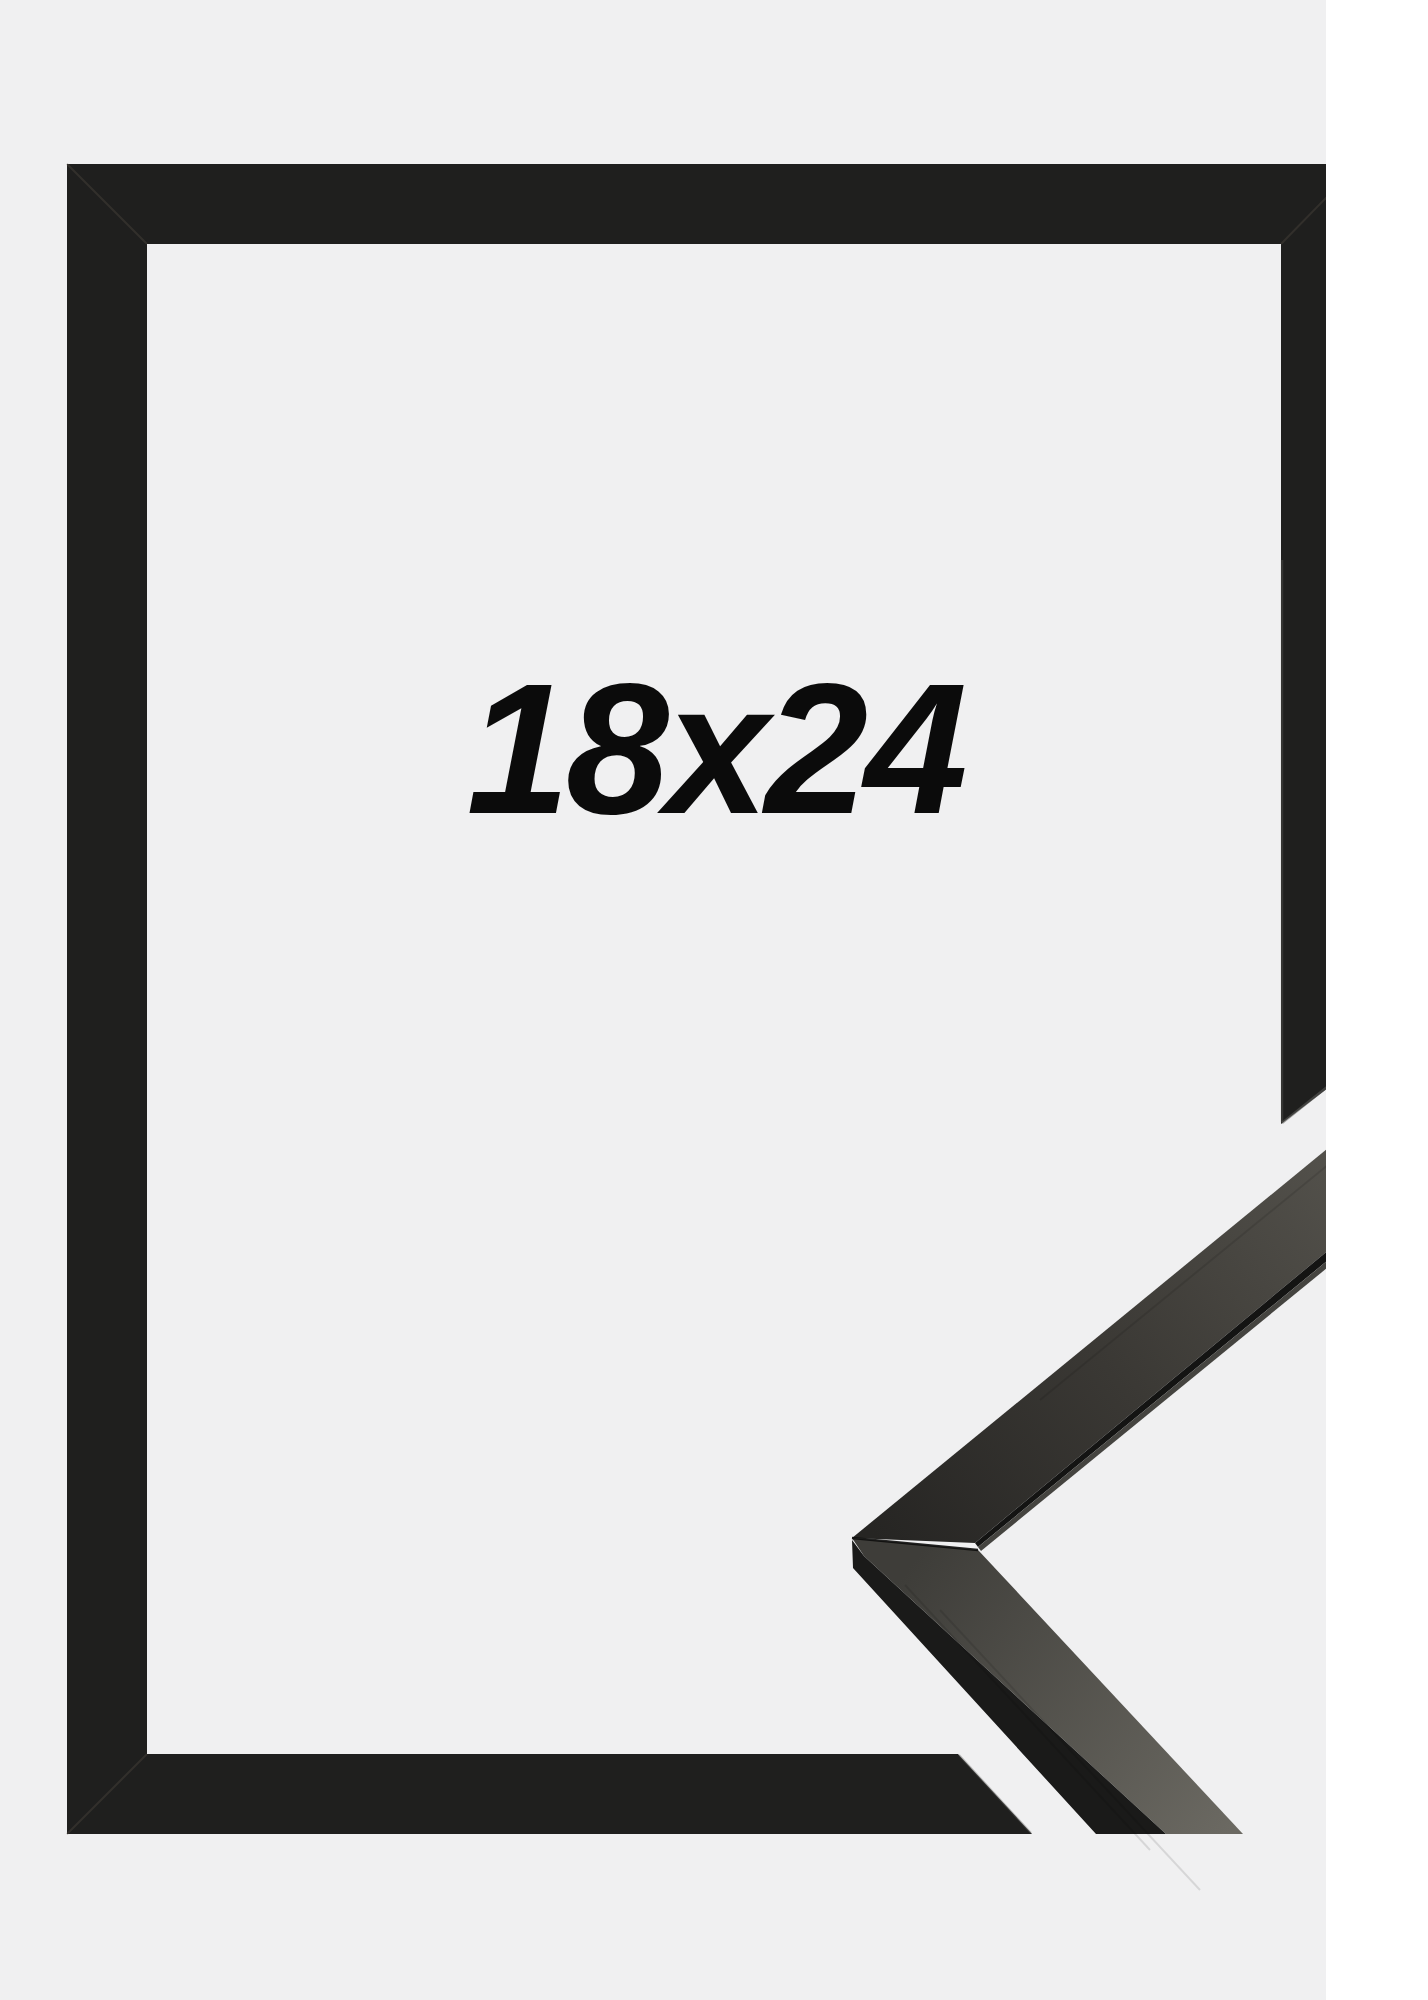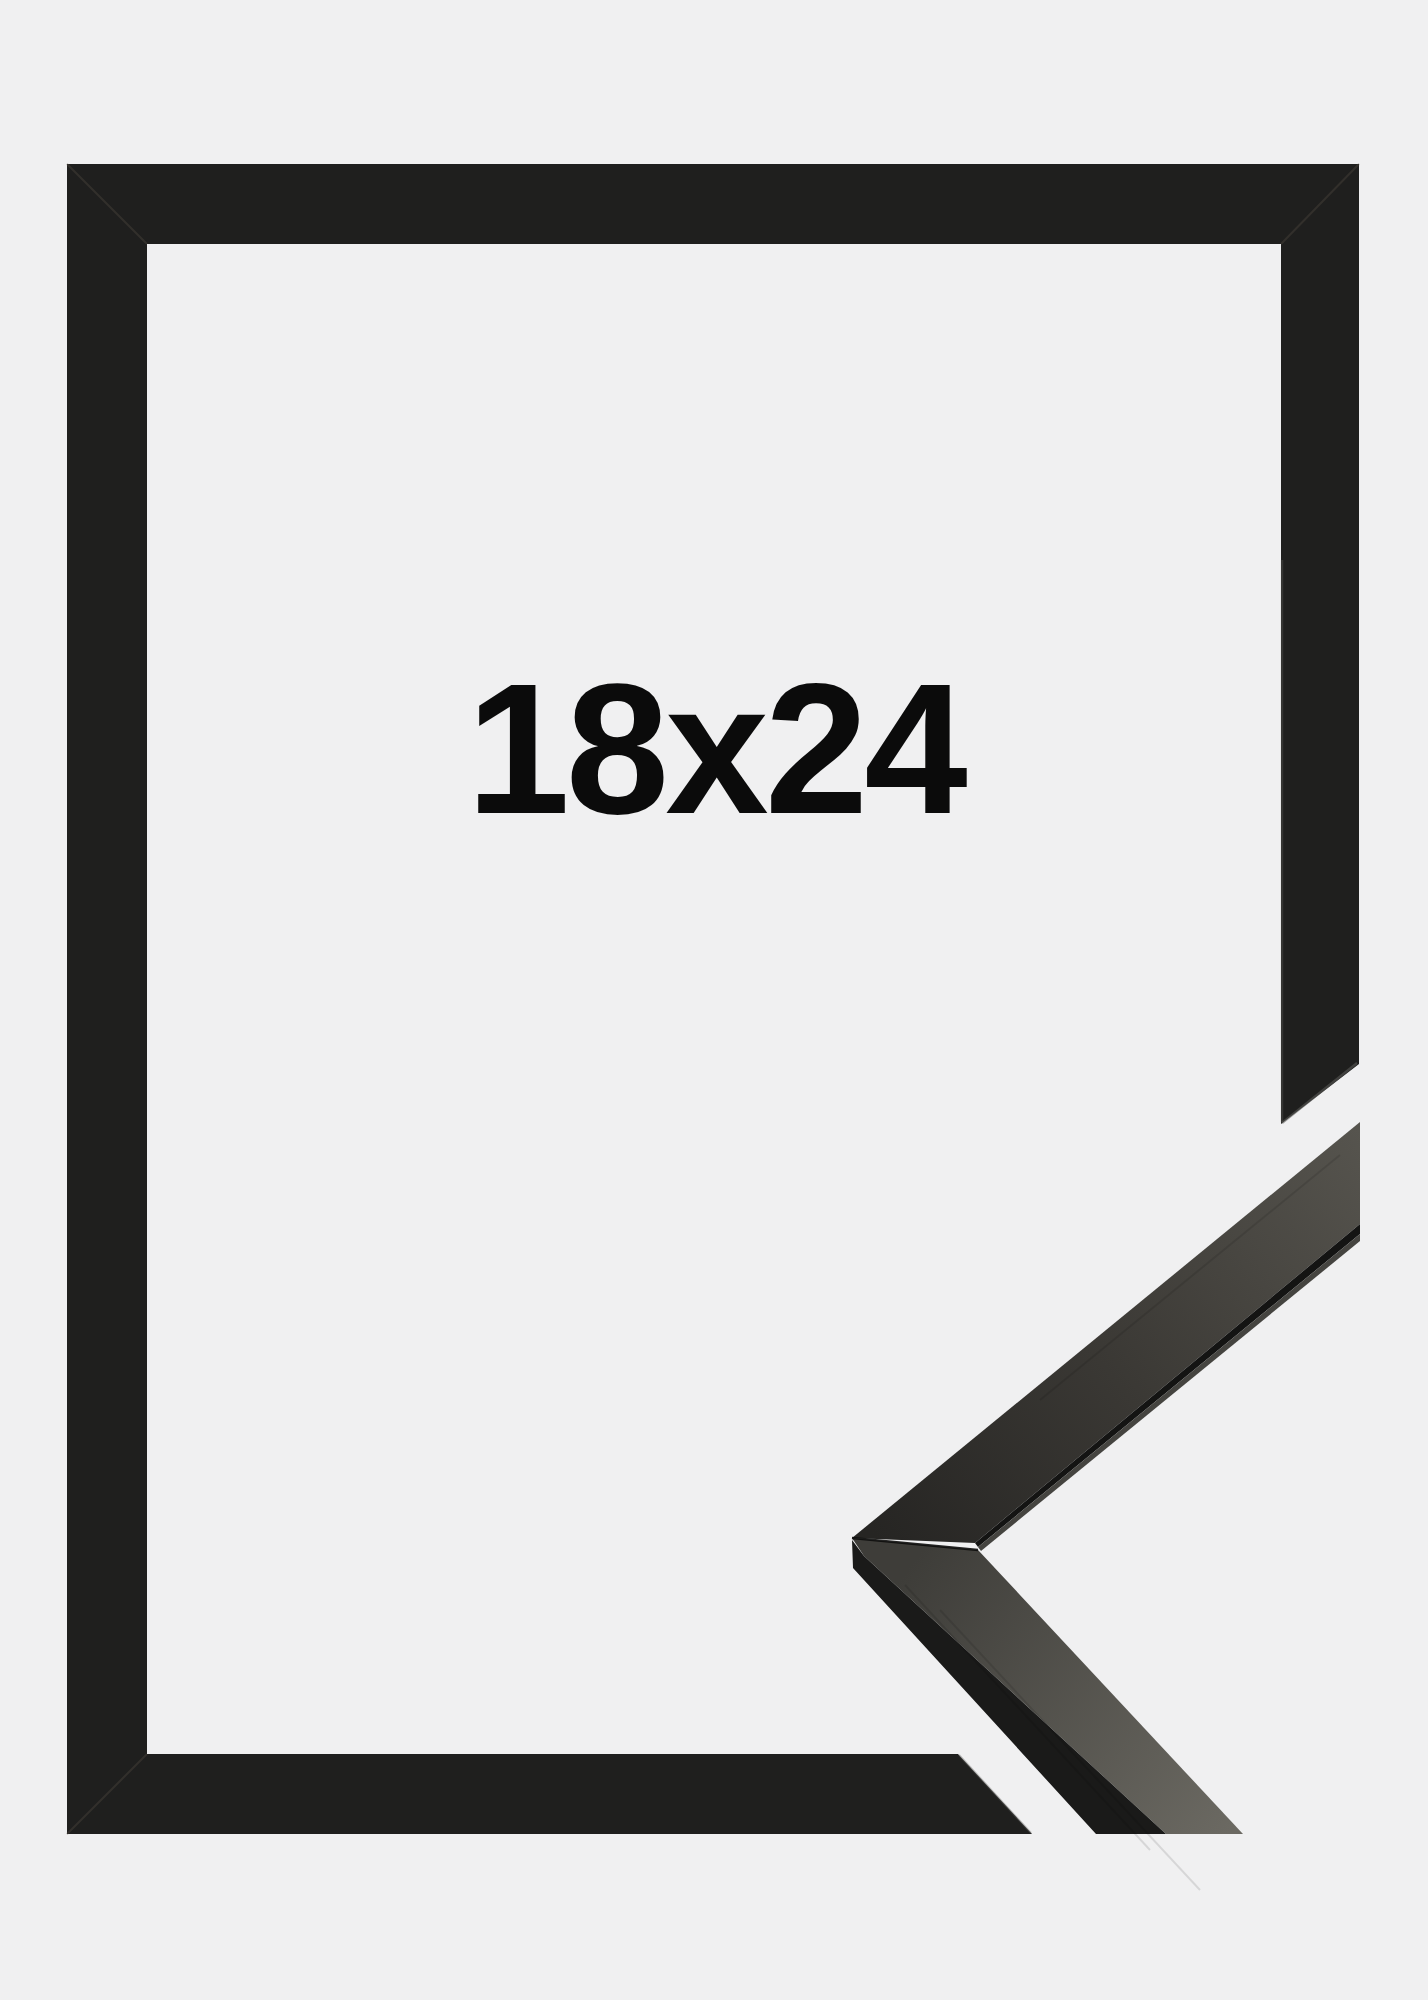--- a/index.html
+++ b/index.html
@@ -2,24 +2,25 @@
 <html><head>
 <meta charset="utf-8">
 <style>
   html, body {
     margin: 0;
     padding: 0;
     background: #ffffff;
   }
   .stage {
     position: relative;
-    width: 1428px;
+    width: 1326px;
     height: 2000px;
     overflow: hidden;
     font-family: "Liberation Sans", "DejaVu Sans", sans-serif;
+    font-style: italic;
   }
   .stage svg {
     display: block;
     width: 1428px;
     height: 2000px;
   }
   .size-label-text {
     font-family: "Liberation Sans", "DejaVu Sans", sans-serif;
     font-weight: 700;
   }

